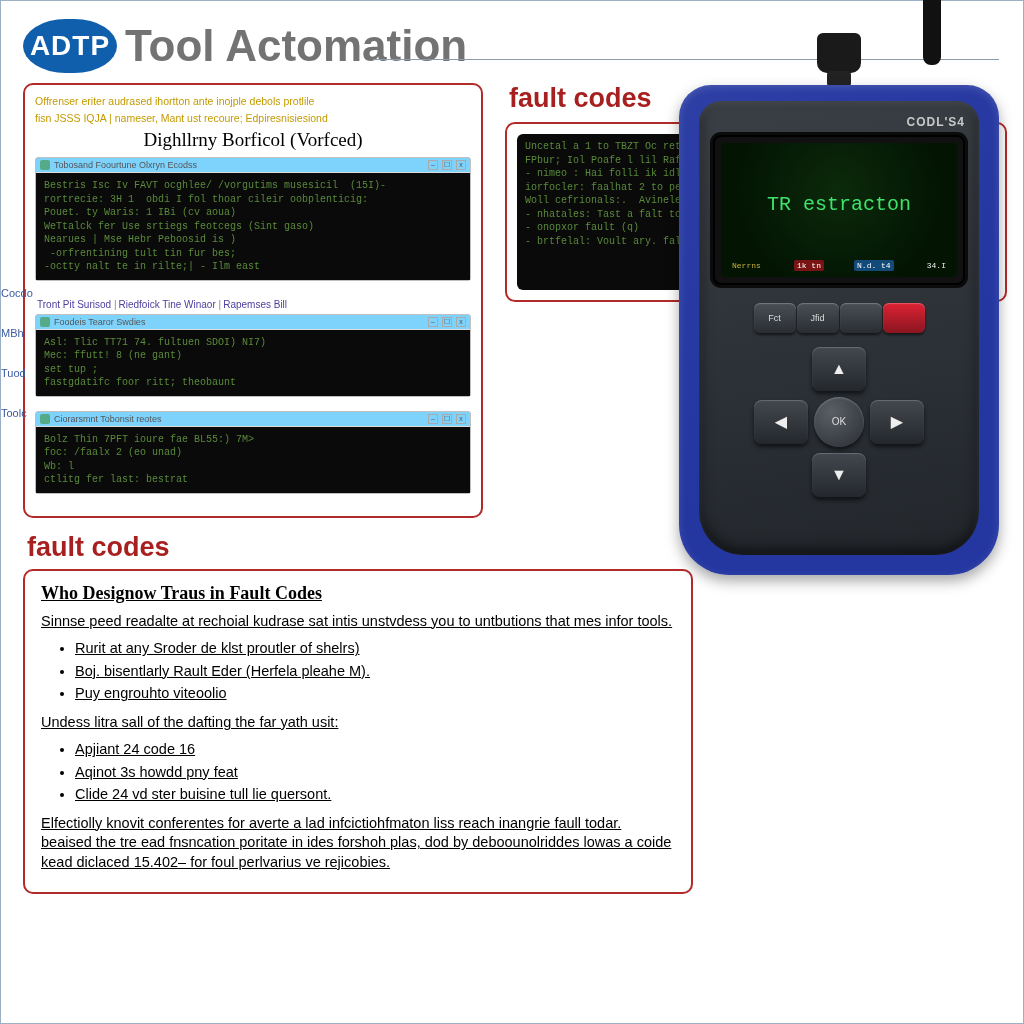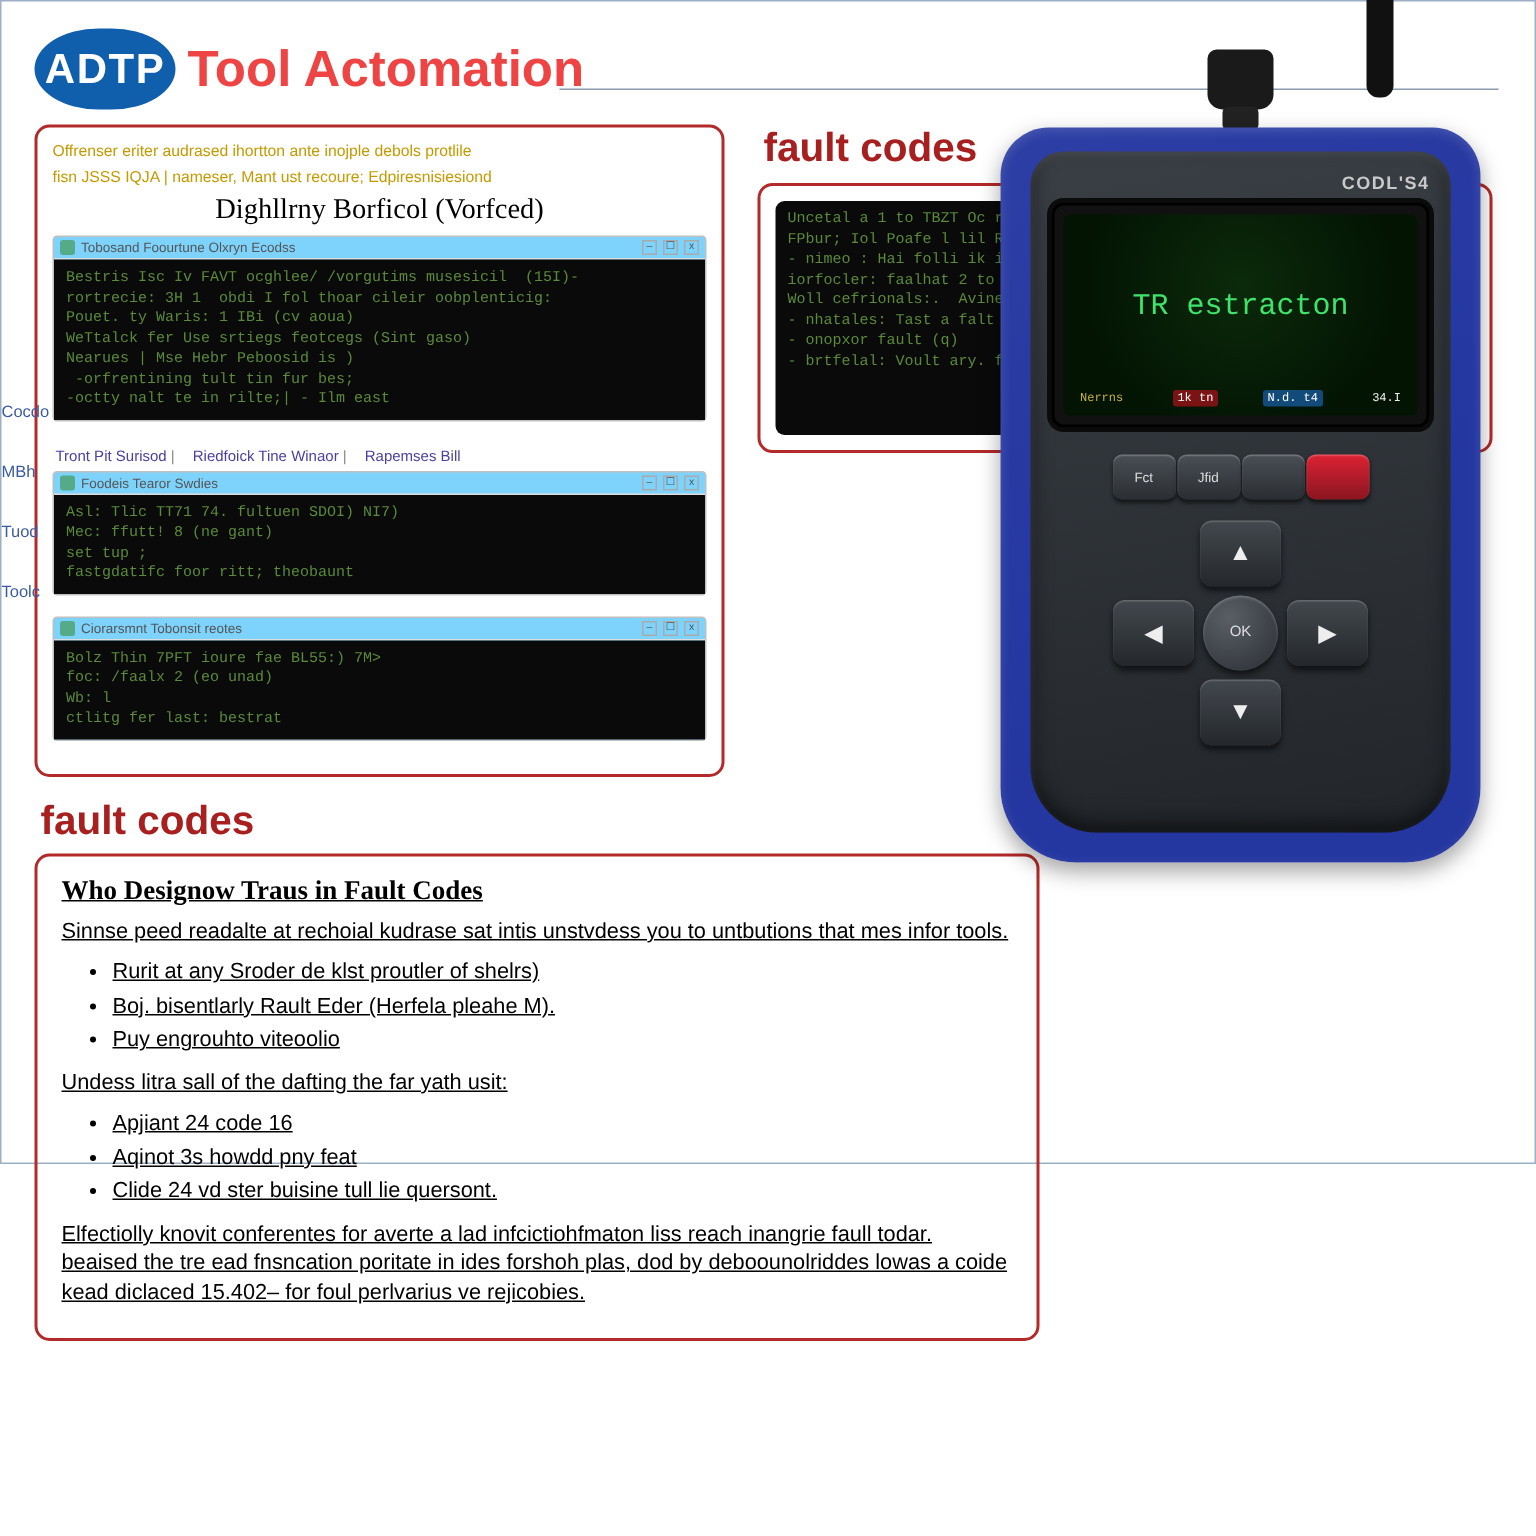--- a/index.html
+++ b/index.html
@@ -1,37 +1,37 @@
 <!DOCTYPE html>
 <html><head>
 <meta charset="utf-8">
 <style>
   * { box-sizing: border-box; margin: 0; padding: 0; }
   body { width: 1024px; height: 1024px; font-family: Arial, Helvetica, sans-serif; background: #fff; position: relative; overflow: hidden; }
-  .page { width: 1024px; height: 776px; border: 1px solid #9bb0c4; position: relative; padding: 18px 28px 0 22px; }
+  .page { width: 1024px; height: 1024px; border: 1px solid #9bb0c4; position: relative; padding: 18px 16px 0 22px; }
   .hdr-line { position:absolute; left: 372px; right: 24px; top: 58px; height:1px; background:#8a9cad; }
   .header { display: flex; align-items: center; gap: 8px; margin-bottom: 10px; }
   .logo { width: 94px; height: 54px; background:#0f5fad; border-radius: 50%/55%; color:#fff; font-weight:700; font-size:28px; display:flex; align-items:center; justify-content:center; letter-spacing:1px; }
-  .title { font-size: 34px; font-weight: 600; color:#ef4444; }
+  .title { font-size: 44px; font-weight: 600; color:#737373; }
 
   .grid { display: grid; grid-template-columns: 460px 1fr; grid-template-rows: auto; gap: 14px 22px; }
   .left-col { display:flex; flex-direction:column; }
   .right-col { position:relative; }
 
   .panel1 { border: 2px solid #b32a2a; border-radius: 10px; padding: 10px 10px 8px 10px; }
   .p1-top { color:#c49a00; font-size:10.5px; line-height:1.25; margin-bottom:4px; }
   .p1-sub { text-align:center; font-size:19px; font-weight:500; font-family: Georgia, serif; margin-bottom:6px; }
   .term-wrap { border:1px solid #c0c0c0; background:#7dd3fc; border-radius:3px; margin-bottom:14px; }
   .term-title { font-size:9px; color:#555; padding:2px 4px; border-bottom:1px solid #ddd; display:flex; align-items:center; gap:4px; }
   .term-title::before{ content:""; width:10px; height:10px; background:#5a8; border-radius:2px; display:inline-block;}
   .term-title .winbtns{ margin-left:auto; display:flex; gap:4px;}
   .term-title .winbtns span{ width:10px; height:10px; border:1px solid #aaa; display:block; font-size:7px; text-align:center; line-height:8px;}
   .term-body { background:#0a0a0a; color:#5a8a3a; font-family: "Courier New", monospace; font-size:10px; line-height:1.35; padding:6px 8px; white-space:pre-wrap; }
 
-  .left-tabs { color:#4b3fa0; font-size:10px; padding: 4px 2px; display:flex; gap:12px; flex-wrap:wrap; }
+  .left-tabs { color:#4b3fa0; font-size:10px; padding: 4px 2px; display:flex; gap:2px; flex-wrap:wrap; }
   .left-tabs span::after{content:" | "; color:#888;}
   .left-tabs span:last-child::after{content:"";}
 
   .sec2-head { color:#a81f1f; font-size:27px; font-weight:600; margin: 14px 0 6px 4px; }
 
   .panel3 { border: 2px solid #b32a2a; border-radius: 10px; padding: 12px 16px 14px 16px; width: 670px; text-decoration: underline; }
   .panel3 h3 { font-size:18px; font-family: Georgia, serif; margin-bottom:8px; }
   .panel3 p { font-size:14.5px; line-height:1.35; margin: 6px 0; }
   .panel3 ul { list-style: disc; padding-left: 34px; margin:4px 0 8px 0; }
   .panel3 li { font-size:14.5px; line-height:1.55; }
@@ -55,21 +55,21 @@
   .scr-bot { display:flex; font-size:8px; justify-content:space-between; }
   .scr-bot .tag { padding:1px 3px; border-radius:2px;}
   .scr-bot .b1{background:#7a1313;color:#fff;} .scr-bot .b2{background:#124a7a;color:#fff;} .scr-bot .b3{color:#c9b23a;}
   .btn-row { display:flex; gap:1px; margin-top:18px; }
   .kbtn { width:42px; height:30px; border-radius:6px; background:linear-gradient(#4a4f55,#2a2e33); box-shadow: inset 0 1px 1px rgba(255,255,255,.25), 0 2px 3px rgba(0,0,0,.6); color:#ddd; font-size:9px; display:flex; align-items:center; justify-content:center;}
   .kbtn.red{ background:linear-gradient(#d23,#8a1520);} 
   .dpad { position:relative; width:170px; height:150px; margin-top:14px;}
   .dbtn{ position:absolute; width:54px; height:44px; background:linear-gradient(#43484e,#24282d); border-radius:8px; box-shadow: inset 0 1px 1px rgba(255,255,255,.2), 0 3px 4px rgba(0,0,0,.6); display:flex; align-items:center; justify-content:center; color:#eee; font-size:16px;}
   .dbtn.up{top:0; left:58px;} .dbtn.down{bottom:0; left:58px;} .dbtn.left{left:0; top:53px;} .dbtn.right{right:0; top:53px;}
   .ok{ position:absolute; top:50px; left:60px; width:50px; height:50px; border-radius:50%; background:radial-gradient(circle at 35% 30%, #5a5f66, #2a2e33); box-shadow: inset 0 1px 2px rgba(255,255,255,.25), 0 3px 4px rgba(0,0,0,.6); color:#ddd; font-size:10px; display:flex; align-items:center; justify-content:center;}
-  .left-side-labels{ position:absolute; left:0; top:240px; font-size:11px; color:#3a5ba0;}
+  .left-side-labels{ position:absolute; left:0; top:258px; font-size:11px; color:#3a5ba0;}
   .left-side-labels div{ margin:28px 0;}
 </style>
 </head>
 <body>
 
 <div class="page">
   <div class="hdr-line"></div>
   <div class="header">
     <div class="logo">ADTP</div>
     <div class="title">Tool Actomation</div>

